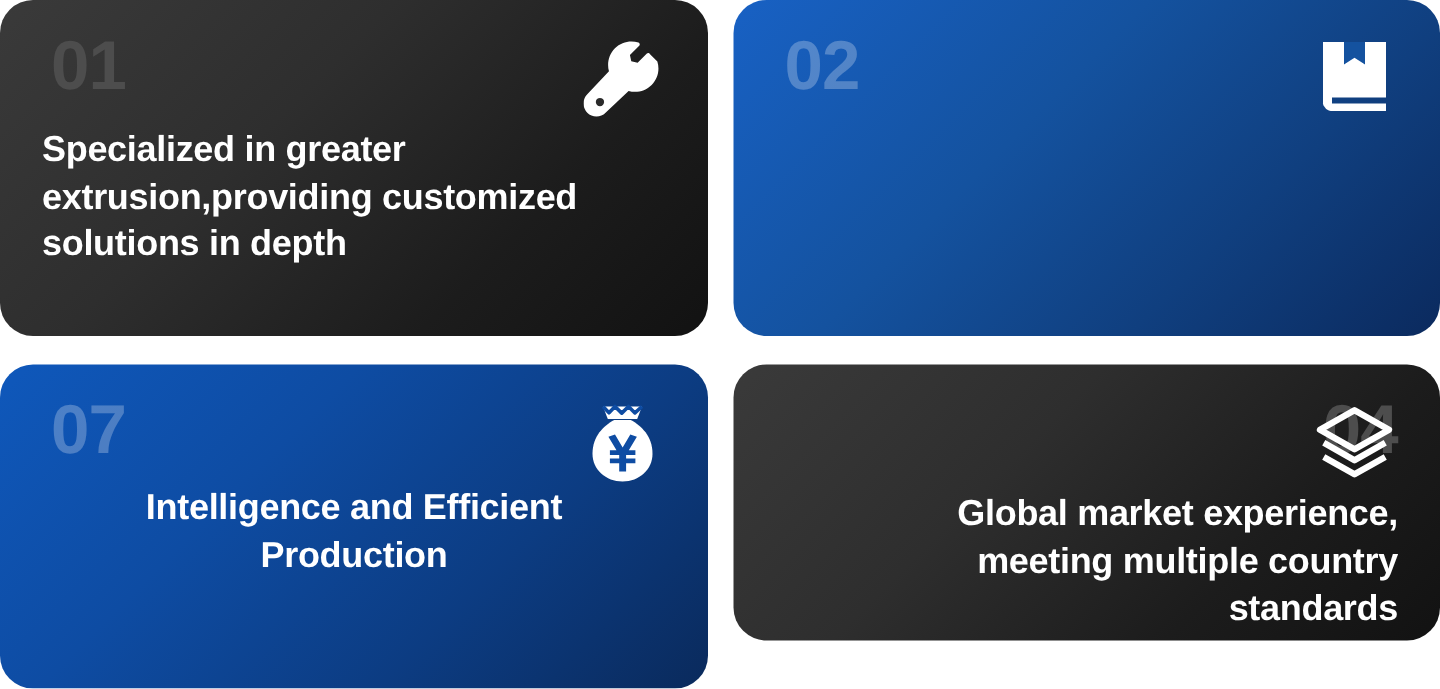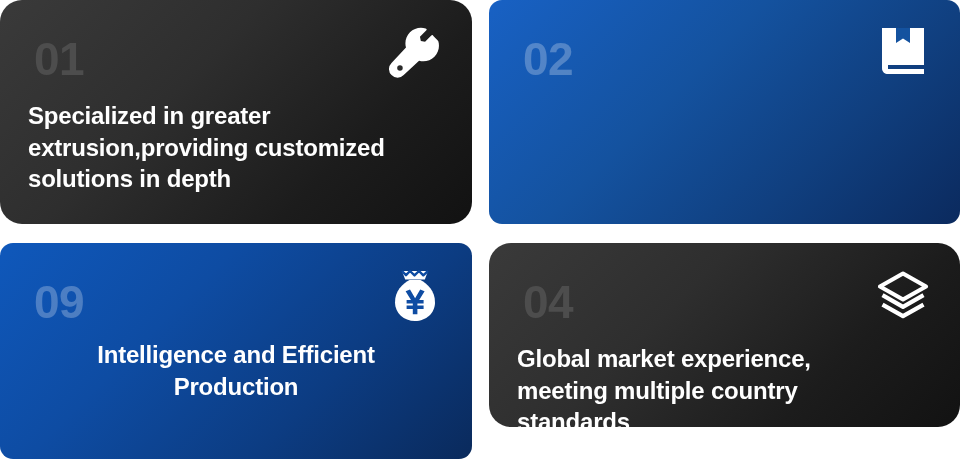--- a/index.html
+++ b/index.html
@@ -26,40 +26,39 @@
     position: absolute;
     box-sizing: border-box;
     overflow: hidden;
     border-radius: 22px;
   }
 
   
   .card-01 { left: 0px;   top: 0px;   width: 472px; height: 224px; }
   .card-02 { left: 489px; top: 0px;   width: 471px; height: 224px; }
   .card-03 { left: 0px;   top: 243px; width: 472px; height: 216px; }
-  .card-04 { left: 489px; top: 243px; width: 471px; height: 184px; }
+  .card-04 { left: 489px; top: 243px; width: 471px; height: 184px; text-align: right; }
 
   
   .theme-dark {
     background: linear-gradient(135deg, #3a3a3a 0%, #2e2e2e 38%, #1c1c1c 72%, #121212 100%);
   }
   .theme-blue {
     background: linear-gradient(135deg, #1861c4 0%, #14529f 40%, #103f7f 70%, #0b2a5e 100%);
-    border-radius: 13px;
   }
 
   .card-03.theme-blue {
     background: linear-gradient(135deg, #0f58bb 0%, #0e4ca3 35%, #0c3c82 68%, #0a2a5c 100%);
   }
 
   .card-inner {
     position: relative;
     width: 100%;
     height: 100%;
-    padding: 28px 28px 20px 28px;
+    padding: 12px 28px 20px 28px;
     box-sizing: border-box;
     display: flex;
     flex-direction: column;
   }
 
   .card-number {
     font-size: 46px;
     font-weight: 700;
     line-height: 1;
     letter-spacing: -0.5px;
@@ -127,21 +126,21 @@
           <path d="M8 41h36v5H8a2.5 2.5 0 0 1 0-5z" fill="#ffffff"></path>
 
           <path d="M2 41a6 6 0 0 1 6-6v11a6 6 0 0 1-6-5z" fill="#ffffff"></path>
         </svg>
       </div>
     </div>
   </div>
 
   <div class="card card-03 theme-blue">
     <div class="card-inner">
-      <div class="card-number">09</div>
+      <div class="card-number">07</div>
       <div class="card-title">Intelligence and Efficient
 Production</div>
       <div class="card-icon">
         <svg width="52" height="54" viewBox="0 0 52 54" fill="none" aria-hidden="true">
 
           <path d="M13 2h26l-3.2 8.4H16.2L13 2z" fill="#ffffff"></path>
           <path d="M13 2l4 4.2L21 2l4.5 4.4L30 2l4.3 4.3L39 2" stroke="#0e4ca3" stroke-width="2.4" fill="none" stroke-linejoin="round"></path>
 
           <path d="M20.5 11h11c7 3.8 14.5 10.7 14.5 22.5C46 44 37.2 52 26 52S6 44 6 33.5C6 21.7 13.5 14.8 20.5 11z" fill="#ffffff"></path>
 

